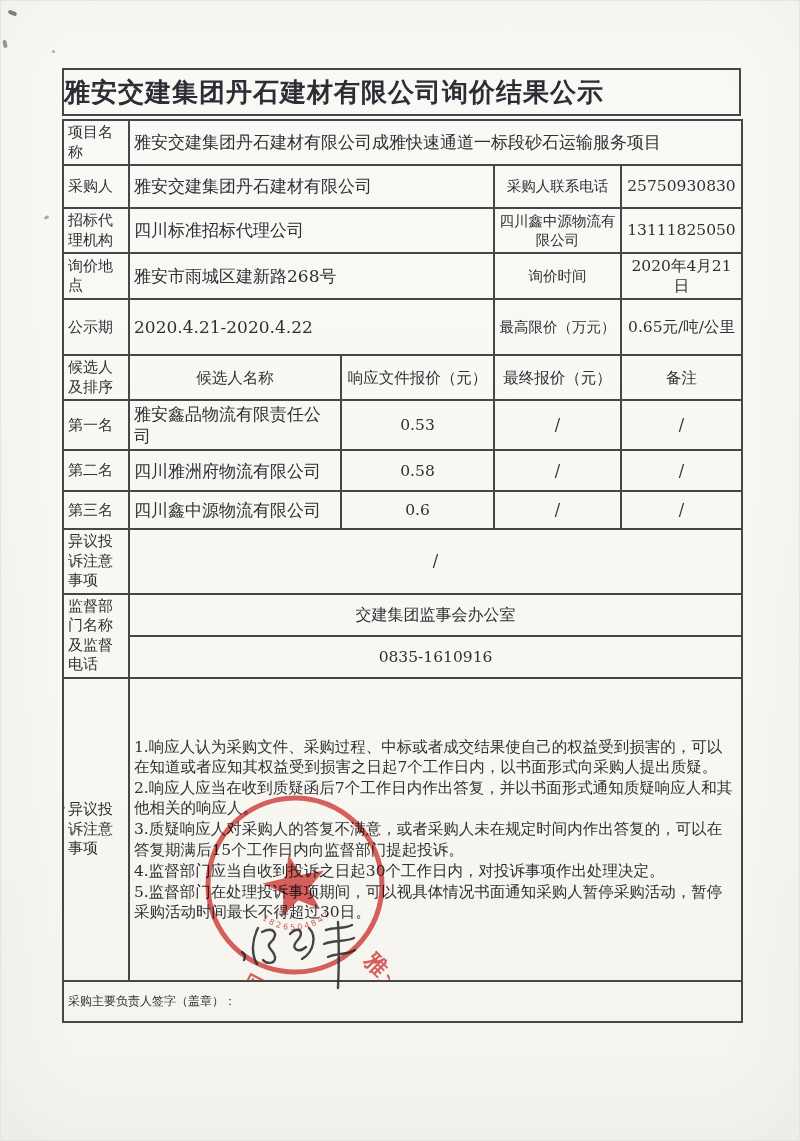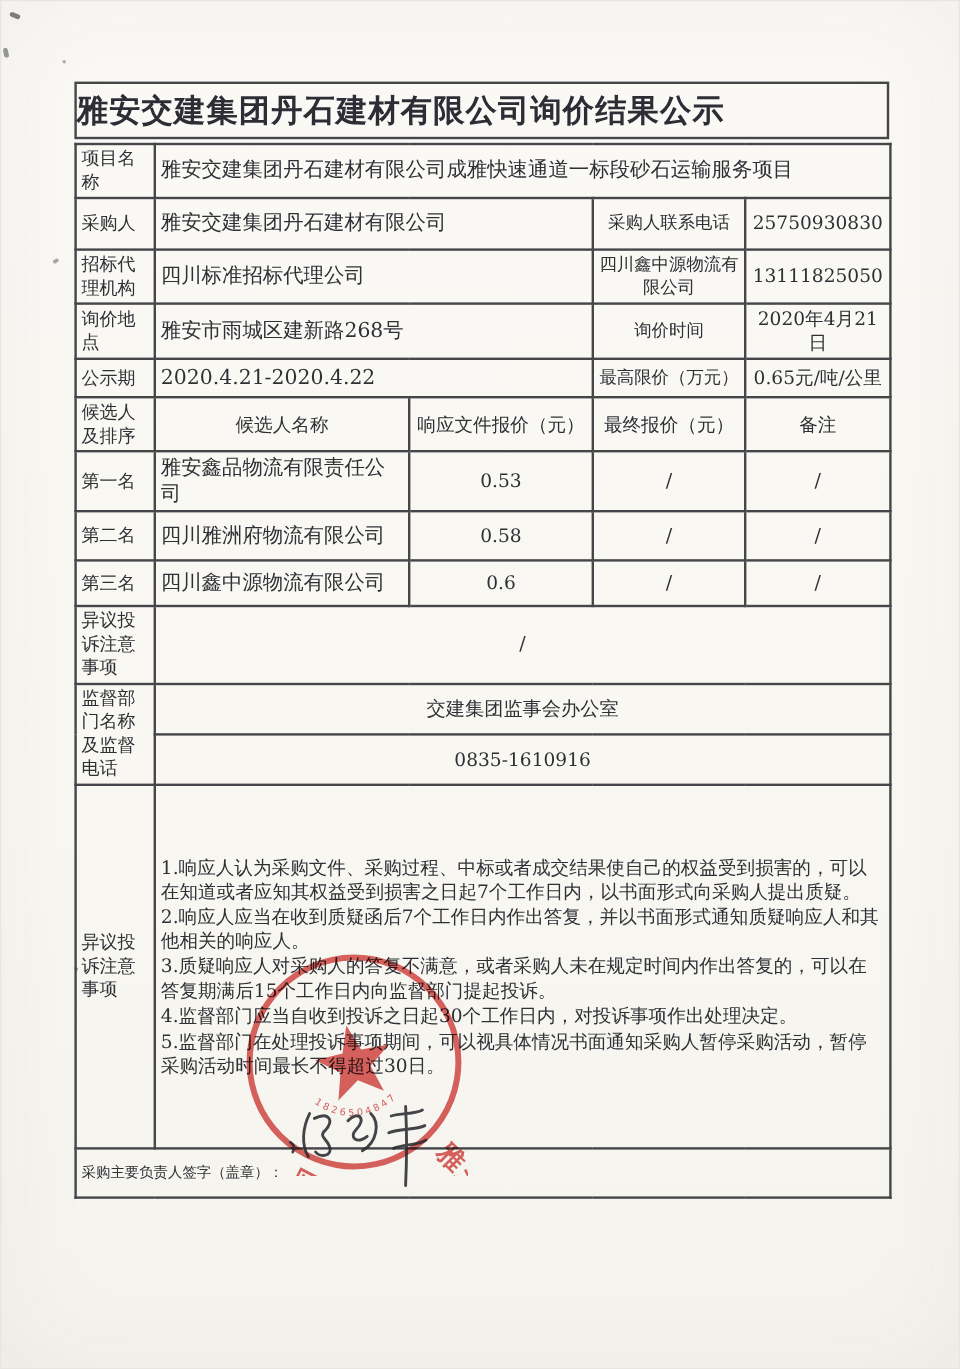--- a/index.html
+++ b/index.html
@@ -33,21 +33,21 @@
     border-collapse:collapse;table-layout:fixed;
   }
   table.doc td{
     border:2px solid #46464a;
     vertical-align:middle;
     padding:2px 4px;
     line-height:1.3;
     overflow:hidden;
   }
   col.c1{width:66px;}col.c2{width:212px;}col.c3{width:153px;}col.c4{width:127px;}col.c5{width:121px;}
-  tr.h43{height:43px;padding-left:16px;}tr.h42{height:26px;}tr.h41{height:41px;}tr.h44{height:32px;}
+  tr.h43{height:43px;padding-left:16px;}tr.h42{height:26px;}tr.h41{height:41px;}tr.h44{height:56px;}
   tr.h38{height:38px;}tr.hbig{height:303px;}
 
   td.lbl{font-size:15px;text-align:left;padding:2px 2px 2px 3px;}
   td.val{font-size:17px;text-align:left;padding-left:6px;}
   td.lbl2{font-size:14.5px;text-align:center;padding:2px 8px;}
   td.lbl2t{font-size:14.5px;text-align:center;padding:2px 14px;}
   td.num{font-size:15.5px;text-align:center;}
   td.hc{font-size:15.5px;text-align:center;}
   td.ctr{font-size:16px;text-align:center;}
   td.longtext{font-size:15.5px;text-align:left;padding:8px 8px 8px 6px;line-height:1.52;}

